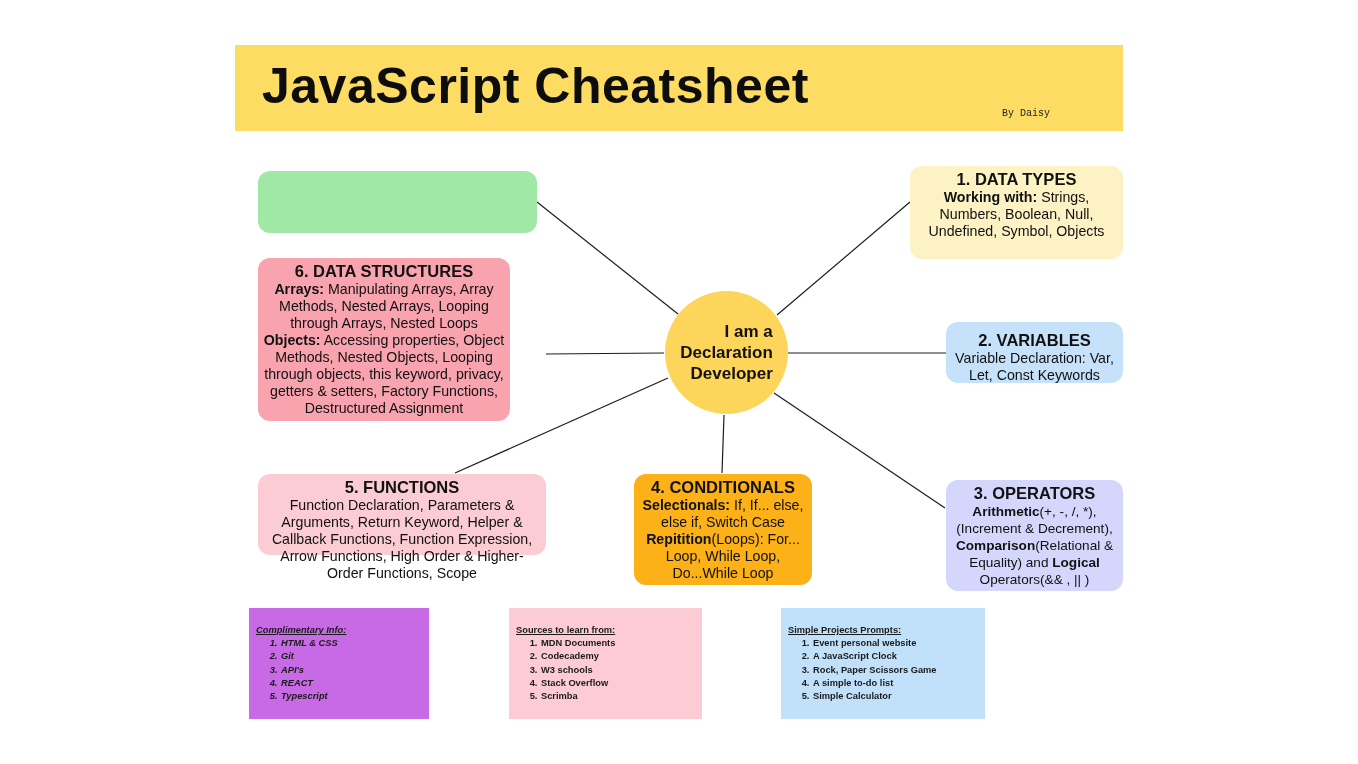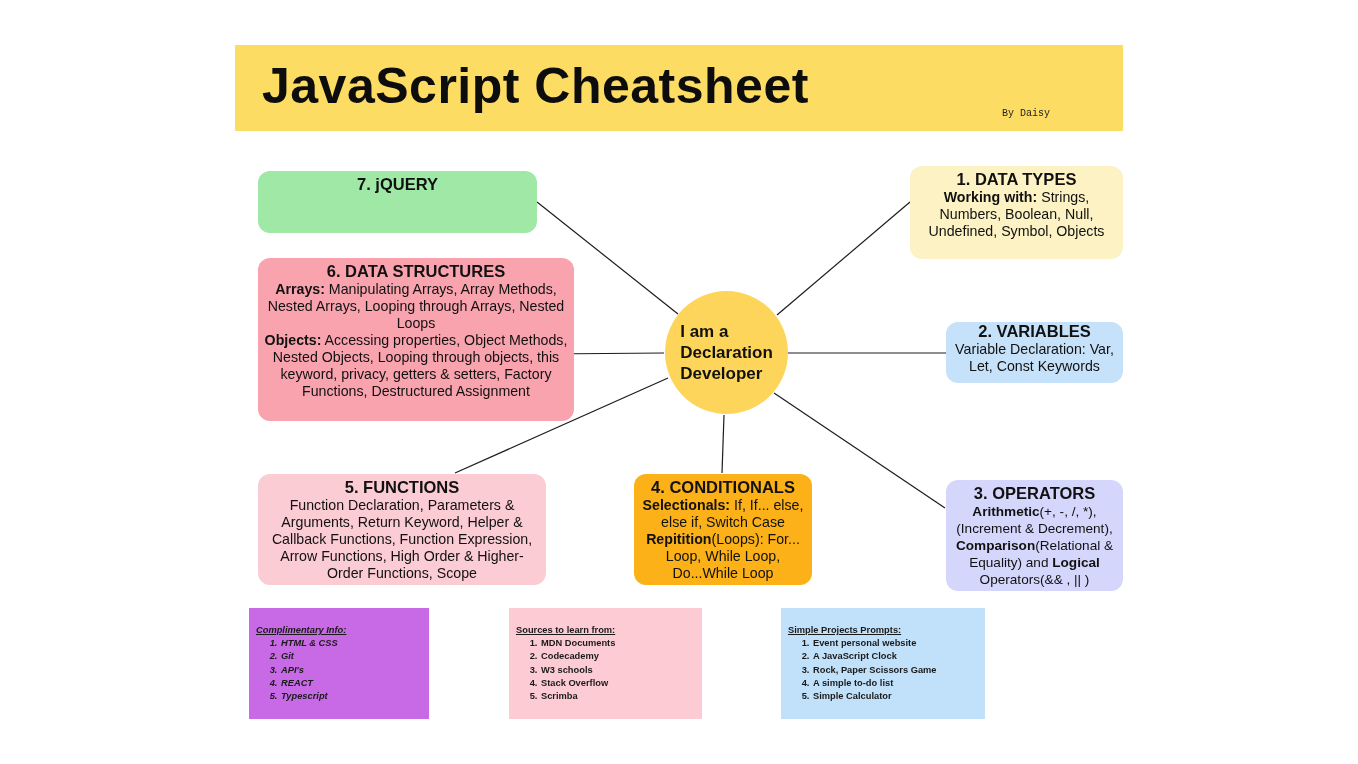--- a/index.html
+++ b/index.html
@@ -25,21 +25,21 @@
   .box {
     position: absolute; border-radius: 12px; text-align: center;
     font-family: "Liberation Sans", sans-serif; font-size: 14.2px; line-height: 17px;
     box-sizing: border-box; padding-top: 4px; color: #111;
   }
   .box .h { font-weight: bold; font-size: 16.5px; line-height: 19px; display: block; }
   .box b { font-weight: bold; }
   .center {
     position: absolute; left: 665px; top: 291px; width: 123px; height: 123px;
     border-radius: 50%; background: #fcd55a;
-    display: flex; align-items: center; justify-content: center; text-align: left;
+    display: flex; align-items: center; justify-content: center; text-align: right;
     font-family: "Liberation Sans", sans-serif; font-weight: bold; font-size: 17px; line-height: 21px;
   }
   .note {
     position: absolute; box-sizing: border-box; padding: 16px 0 0 7px;
     font-family: "Liberation Sans", sans-serif; font-size: 9.3px; line-height: 13.2px; font-weight: bold;
     color: #1a1a1a;
   }
   .note .nh { text-decoration: underline; display: block; }
   .note ol { margin: 0; padding-left: 24px; }
   .note li { padding-left: 1px; }
@@ -58,46 +58,45 @@
     <line x1="546" y1="354" x2="664" y2="353"></line>
     <line x1="455" y1="473" x2="668" y2="378"></line>
     <line x1="722" y1="473" x2="724" y2="415"></line>
     <line x1="945" y1="508" x2="774" y2="393"></line>
     <line x1="788" y1="353" x2="946" y2="353"></line>
     <line x1="910" y1="202" x2="777" y2="315"></line>
   </g>
 </svg>
 
 <div class="box" style="left:258px; top:171px; width:279px; height:62px; background:#9fe8a6;">
-  <span class="h">7. jQUERY</span>
 </div>
 
-<div class="box" style="left:258px; top:258px; width:316px; height:163px; background:#f9a3ae; padding:4px 4px 8px;">
+<div class="box" style="left:258px; top:258px; width:252px; height:163px; background:#f9a3ae; padding:4px 4px 8px;">
   <span class="h">6. DATA STRUCTURES</span>
   <b>Arrays:</b><span> Manipulating Arrays, Array Methods, Nested Arrays, Looping through Arrays, Nested Loops</span><br>
   <b>Objects:</b><span> Accessing properties, Object Methods, Nested Objects, Looping through objects, this keyword, privacy, getters &amp; setters, Factory Functions, Destructured Assignment</span>
 </div>
 
-<div class="box" style="left:258px; top:474px; width:288px; height:111px; background:#fcccd4; padding:4px 6px 0;">
+<div class="box" style="left:258px; top:474px; width:288px; height:81px; background:#fcccd4; padding:4px 6px 0;">
   <span class="h">5. FUNCTIONS</span>
   <span>Function Declaration, Parameters &amp; Arguments, Return Keyword, Helper &amp; Callback Functions, Function Expression, Arrow Functions, High Order &amp; Higher-Order Functions, Scope</span>
 </div>
 
 <div class="box" style="left:634px; top:474px; width:178px; height:111px; background:#fbb117; padding:4px 6px 0;">
   <span class="h">4. CONDITIONALS</span>
   <b>Selectionals:</b><span> If, If... else, else if, Switch Case</span><br>
   <b>Repitition</b><span>(Loops): For... Loop, While Loop, Do...While Loop</span>
 </div>
 
 <div class="box" style="left:910px; top:166px; width:213px; height:93px; background:#fdf2c4; padding:4px 12px 0;">
   <span class="h">1. DATA TYPES</span>
   <b>Working with:</b><span> Strings, Numbers, Boolean, Null, Undefined, Symbol, Objects</span>
 </div>
 
-<div class="box" style="left:946px; top:322px; width:177px; height:61px; background:#c6e2fa; padding:0 4px 0;">
+<div class="box" style="left:946px; top:322px; width:177px; height:61px; background:#c6e2fa; padding:9px 4px 0;">
   <span class="h">2. VARIABLES</span>
   <span>Variable Declaration: Var, Let, Const Keywords</span>
 </div>
 
 <div class="box" style="left:946px; top:480px; width:177px; height:111px; background:#d5d6fb; padding:4px 2px 0; font-size:13.6px;">
   <span class="h">3. OPERATORS</span>
   <b>Arithmetic</b><span>(+, -, /, *), (Increment &amp; Decrement),</span>
   <b>Comparison</b><span>(Relational &amp; Equality) and </span><b>Logical</b><span> Operators(&amp;&amp; , || )</span>
 </div>
 

